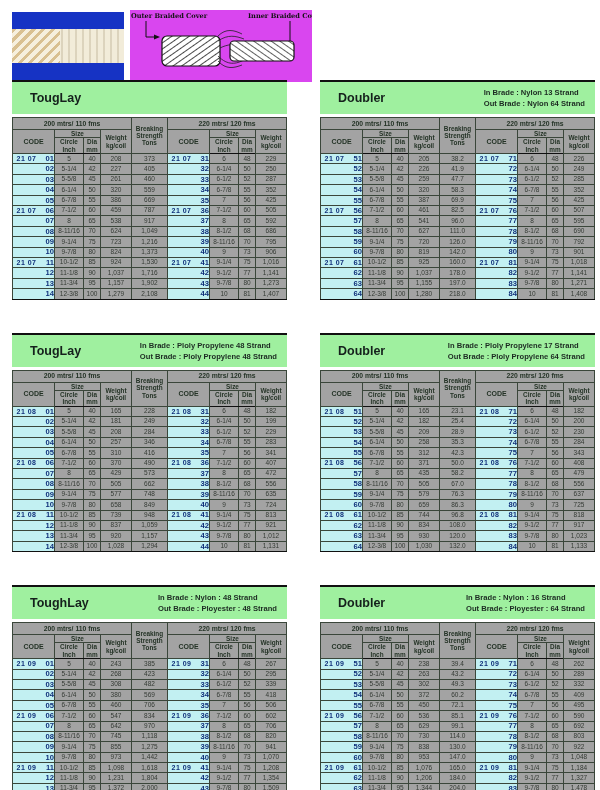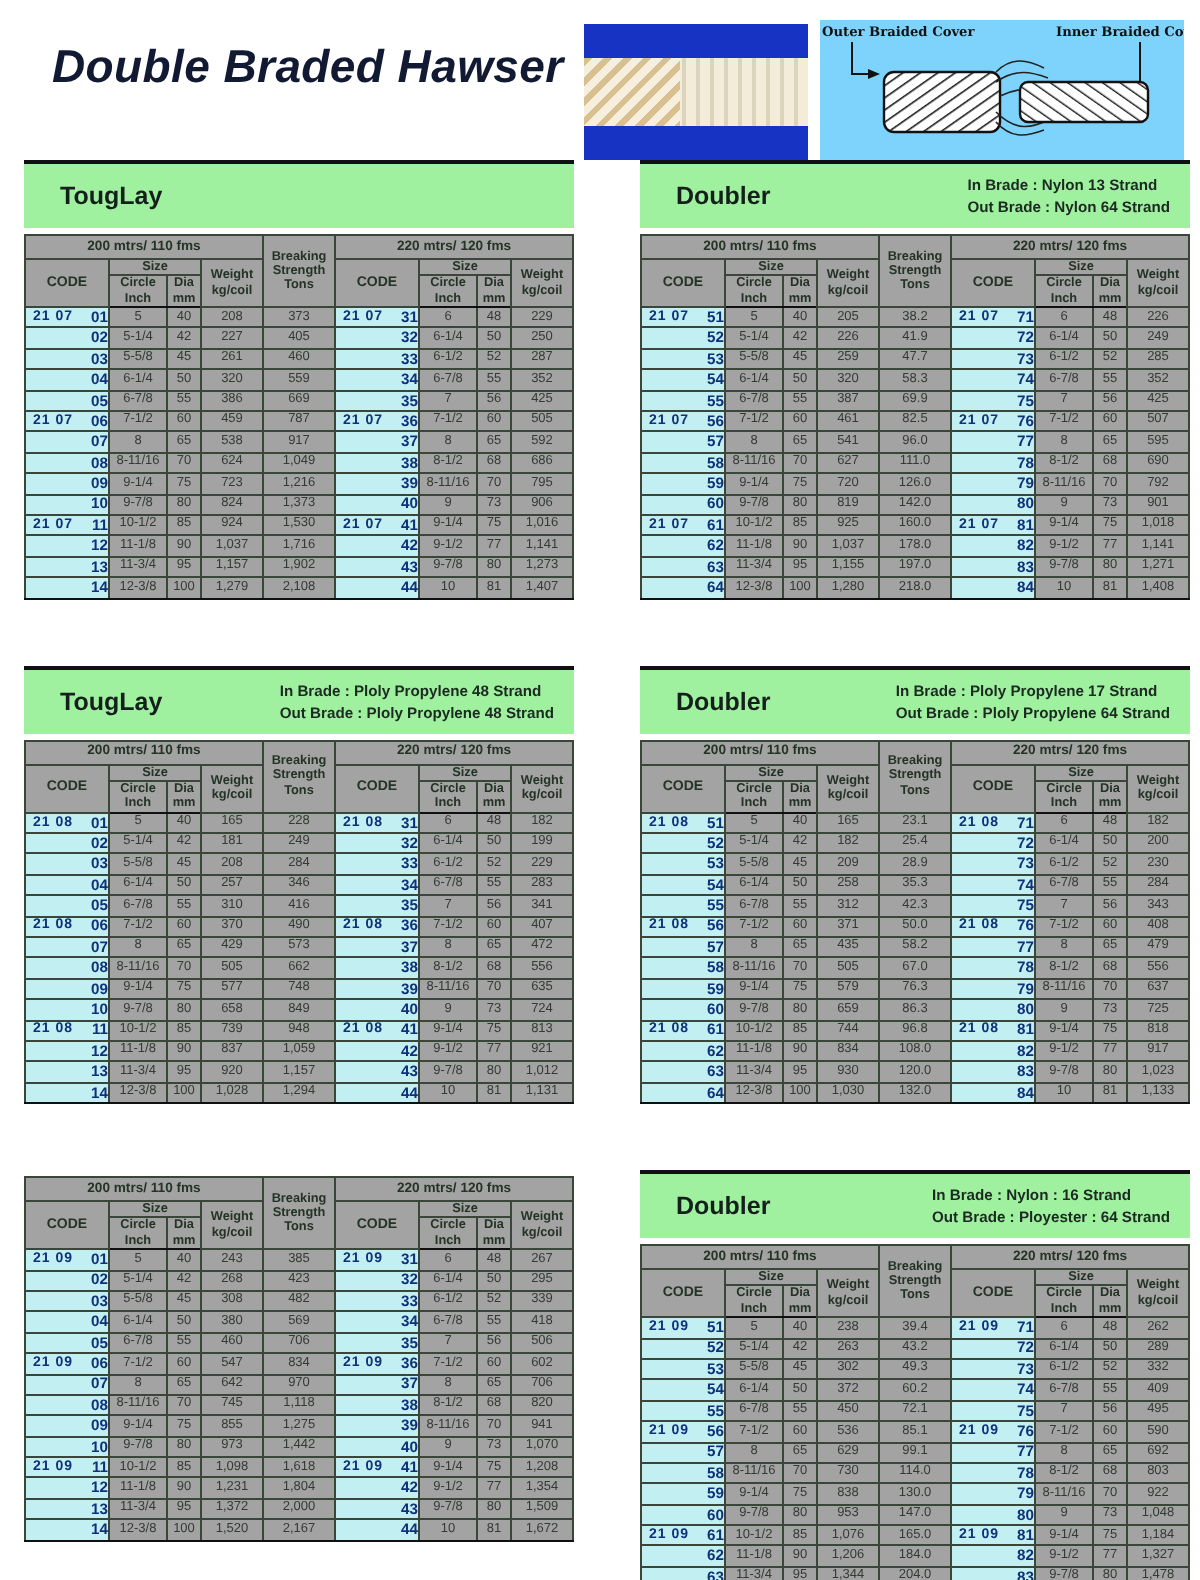--- a/index.html
+++ b/index.html
@@ -7,21 +7,21 @@
   .page{width:600px;height:790px;position:relative;}
 
   
   .page-header{display:flex;align-items:flex-start;padding:10px 8px 2px 12px;height:76px;box-sizing:border-box;}
   .page-title{flex:1;font-size:23px;font-weight:bold;font-style:italic;color:#121a33;margin:10px 0 0 14px;letter-spacing:0.2px;}
   .rope-photo{width:112px;height:68px;background:#1633c4;position:relative;overflow:hidden;flex:none;margin-top:2px;}
   .rope-band{position:absolute;left:0;right:0;top:17px;height:34px;background:#f2ecd9;
     background-image:repeating-linear-gradient(90deg,rgba(120,100,60,0.18) 0 2px,rgba(255,255,255,0) 2px 7px);}
   .rope-braid{position:absolute;left:0;top:0;bottom:0;width:48px;
     background:repeating-linear-gradient(135deg,#d9c091 0 3px,#f6efdd 3px 7px),repeating-linear-gradient(45deg,rgba(150,120,70,.5) 0 3px,rgba(255,255,255,0) 3px 7px);}
-  .rope-diagram{width:182px;height:72px;flex:none;margin-left:6px;background:#7dd3fc;}
+  .rope-diagram{width:182px;height:72px;flex:none;margin-left:6px;background:#d946ef;}
 
   
   .sections{display:grid;grid-template-columns:1fr 1fr;column-gap:10px;row-gap:11px;padding:4px 12px 0 12px;gap:33px;}
   .sec{width:100%;}
   .band{background:#9ff09f;border-top:2.5px solid #101010;display:flex;align-items:center;justify-content:space-between;padding:5px 8px 5px 10px;box-sizing:border-box;min-height:34px;}
   .band-name{font-size:12.5px;font-weight:bold;color:#15201c;padding-left:8px;}
   .band-brade{text-align:left;font-size:7.6px;font-weight:bold;color:#1c2a22;line-height:1.45;padding-right:2px;}
 
   table.spec{width:100%;border-collapse:collapse;background:#a3a3a3;table-layout:fixed;margin-top:3px;}
   table.spec th,table.spec td{border:0.5px solid #3a463a;padding:0;text-align:center;vertical-align:middle;}
@@ -39,21 +39,20 @@
   tbody tr:last-child td{border-bottom:1.2px solid #101010;}
 
   svg text{font-family:"DejaVu Serif","Liberation Serif",serif;}
 </style>
 </head>
 <body>
 
 <div class="page">
 
   <div class="page-header">
-    <h1 class="page-title">Double Braded Hawser</h1>
 
     <div class="rope-photo">
       <div class="rope-band">
         <div class="rope-braid"></div>
       </div>
     </div>
 
     <div class="rope-diagram">
       <svg width="182" height="72" viewBox="0 0 182 72">
         <defs>
@@ -866,20 +865,27 @@
       <td class="bs">132.0</td>
       <td class="code"><span class="pfx"></span><span class="sfx">84</span></td>
       <td>10</td>
       <td>81</td>
       <td>1,133</td>
     </tr>
           </tbody>
     </table>
       </section>
       <section class="sec">
+    <div class="band">
+      <div class="band-name">ToughLay</div>
+      <div class="band-brade">
+        <div>In Brade : Nylon      : 48 Strand</div>
+        <div>Out Brade : Ployester : 48 Strand</div>
+      </div>
+    </div>
     <table class="spec">
       <colgroup>
         <col style="width:42px">
             <col style="width:29px">
             <col style="width:17px">
             <col style="width:31px">
         <col style="width:36px">
         <col style="width:42px">
             <col style="width:29px">
             <col style="width:17px">

